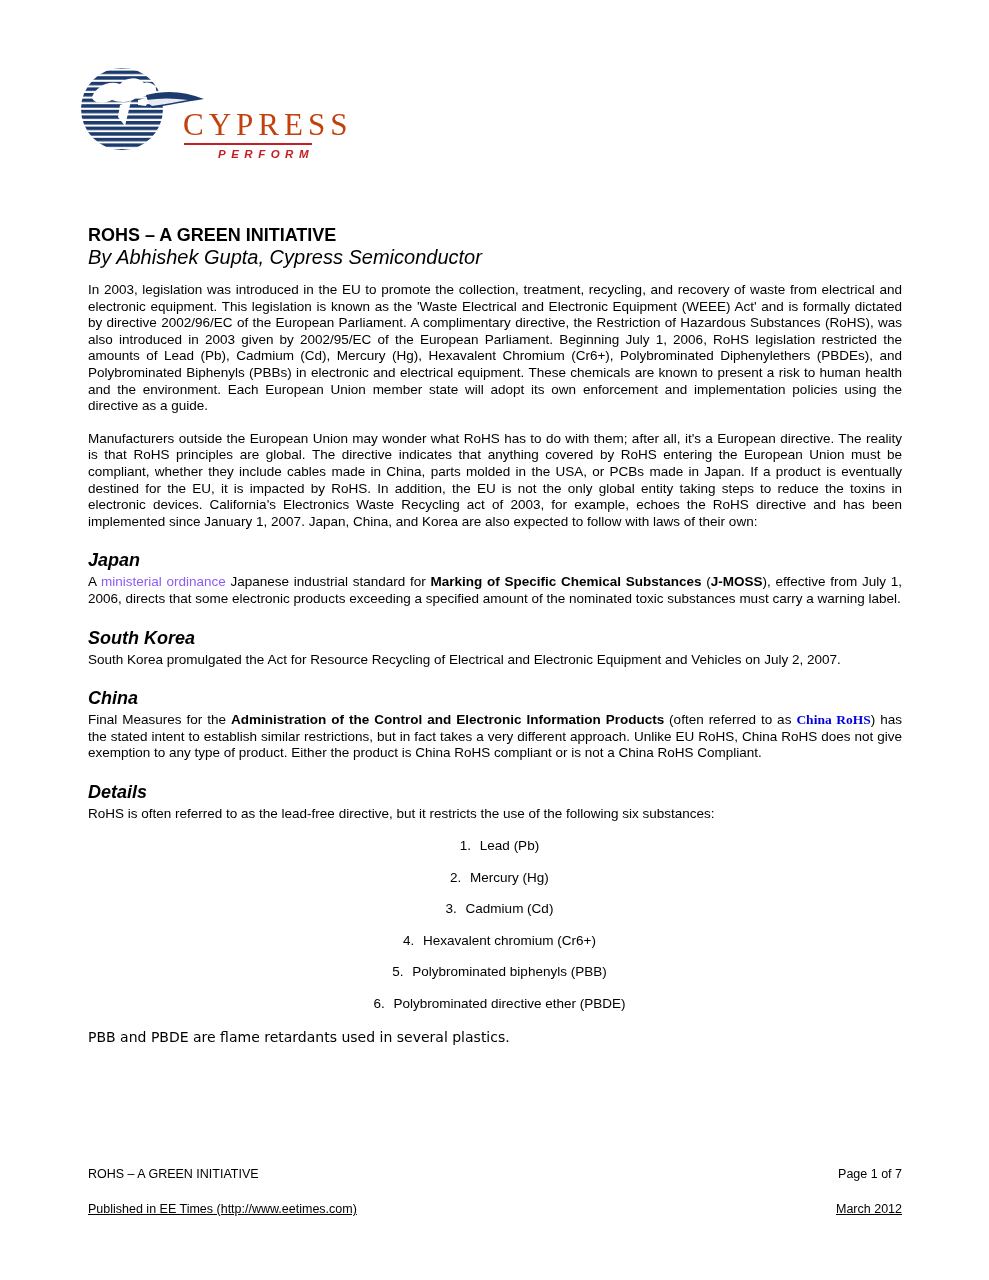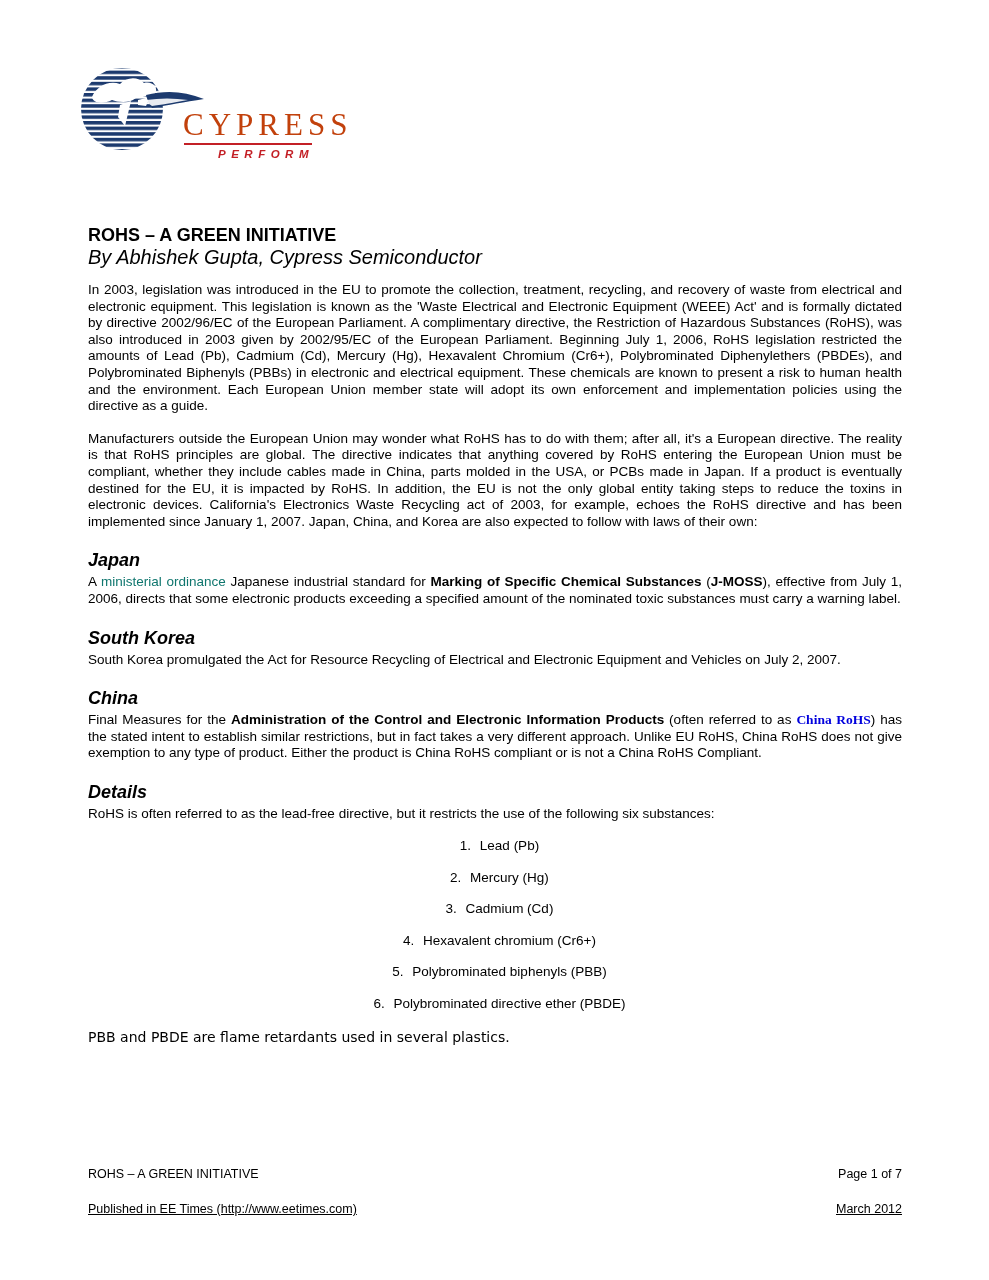--- a/index.html
+++ b/index.html
@@ -17,21 +17,21 @@
              font-weight:bold; letter-spacing:5.5px; color:#c32026;margin-left:12px; }
 
   
   .content { position:absolute; left:88px; top:0; width:814px; padding-top:225px; }
   h1 { font-size:18px; font-weight:bold; line-height:20px; }
   .byline { font-style:italic; font-size:20px; margin-top:4px; line-height:17px; }
   .body-p { font-size:13.5px; line-height:16.6px; text-align:justify; margin-top:16px; }
   h2 { font-size:18px; font-style:italic; font-weight:bold; margin-top:21px; line-height:19px; }
   .sec-p { margin-top:4px; }
   .seg-bold { font-weight:bold;margin-top:36px; }
-  .seg-link { color:#0f766e; }
+  .seg-link { color:#8b5cf6; }
   .seg-boldlink { color:#0000dd; font-weight:bold;font-family:Liberation Serif, serif; }
 
   ol.substances { list-style:none; margin-top:15px; }
   ol.substances li { font-size:13.5px; line-height:17px; margin-bottom:14.5px; text-align:center; }
   .num { display:inline-block; width:29px; }
 
   .closing { margin-top:16px; font-family:"DejaVu Sans", sans-serif; font-size:14px; line-height:19px; }
 
   
   .footer { position:absolute; left:88px; right:87px; top:1167px; font-size:12.5px; }

